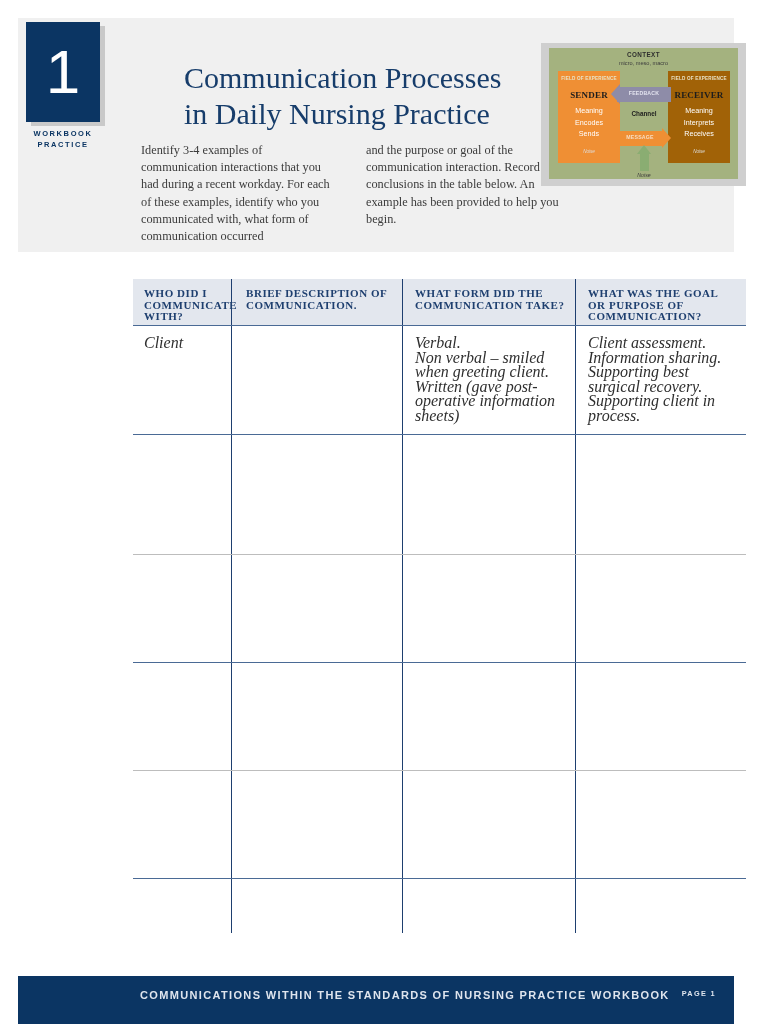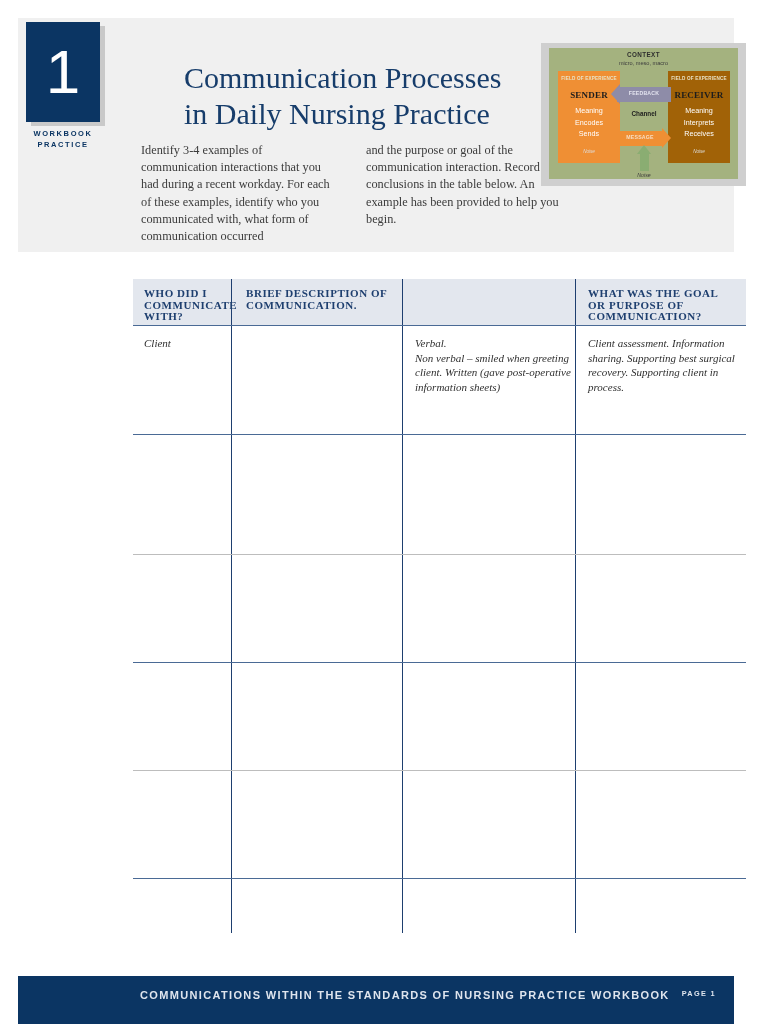--- a/index.html
+++ b/index.html
@@ -321,21 +321,21 @@
     font-weight: bold;
     letter-spacing: 0.55px;
     line-height: 11.5px;
     text-transform: uppercase;
   }
   .row-cell {
     position: absolute;
     color: #2f2f2f;
     font-family: "Liberation Serif", serif;
     font-style: italic;
-    font-size: 11px;
+    font-size: 16px;
     line-height: 14.6px;
   }
   .vline {
     position: absolute;
     top: 0;
     width: 1px;
     height: 654px;
     background: #1e3f6f;
   }
   .hline {
@@ -405,20 +405,21 @@
   <div id="dg-noise-stem"></div>
   <div id="dg-noise-head"></div>
   <div id="dg-noise-label">Noise</div>
 </div>
 
 <div id="worksheet-table">
   <div id="table-head"></div>
 
   <div class="th-cell" style="left:11px;  width:86px;">WHO DID I COMMUNICATE WITH?</div>
   <div class="th-cell" style="left:113px; width:150px;">BRIEF DESCRIPTION OF COMMUNICATION.</div>
+  <div class="th-cell" style="left:282px; width:150px;">WHAT FORM DID THE COMMUNICATION TAKE?</div>
   <div class="th-cell" style="left:455px; width:150px;">WHAT WAS THE GOAL OR PURPOSE OF COMMUNICATION?</div>
 
   <div class="row-cell" style="left:11px;  top:57px; width:82px;">Client</div>
   <div class="row-cell" style="left:282px; top:57px; width:160px; white-space:pre-line;">Verbal.
 Non verbal – smiled when greeting client. Written (gave post-operative information sheets)</div>
   <div class="row-cell" style="left:455px; top:57px; width:150px;">Client assessment. Information sharing. Supporting best surgical recovery. Supporting client in process.</div>
 
   <div class="vline" style="left:98px;"></div>
   <div class="vline" style="left:269px;"></div>
   <div class="vline" style="left:442px;"></div>

